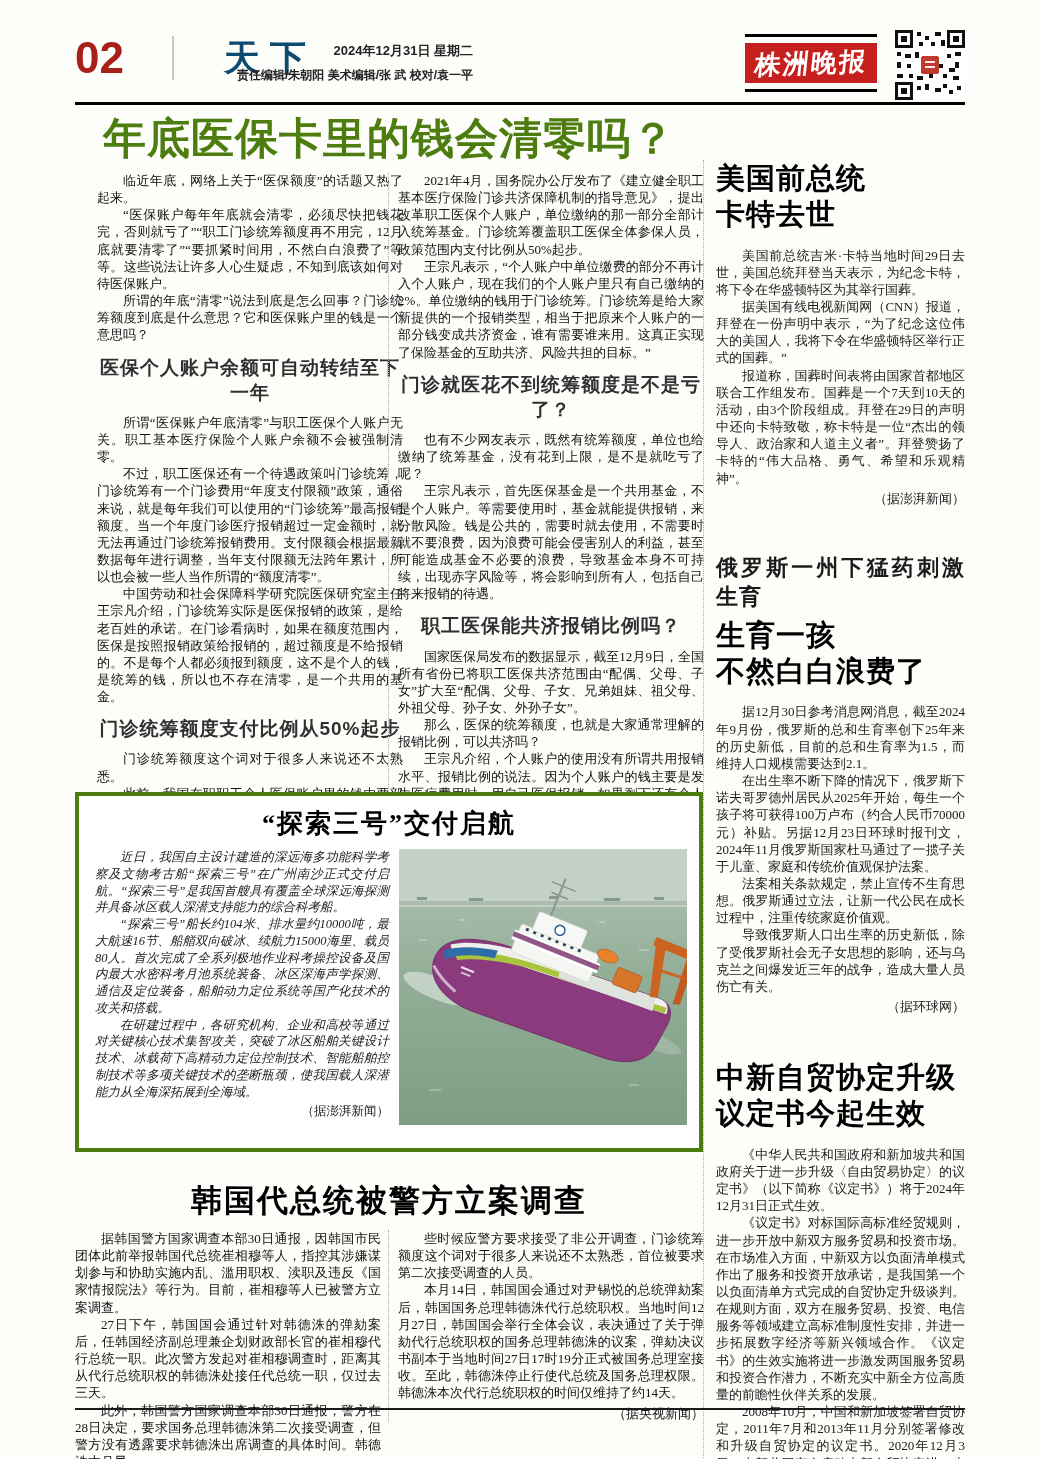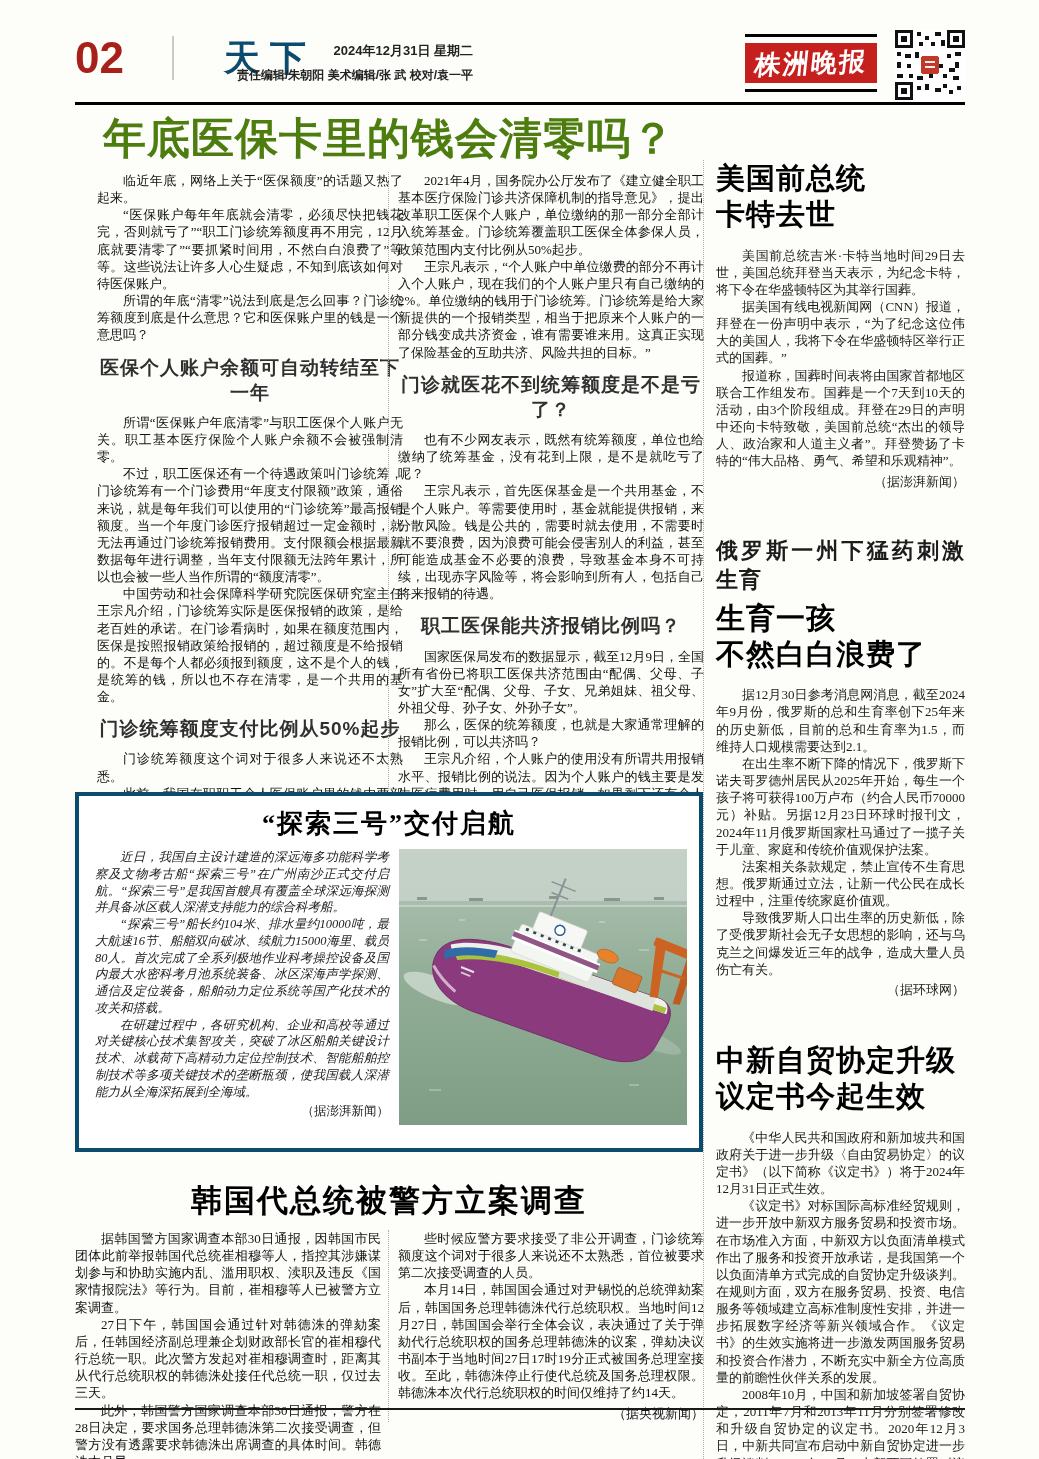--- a/index.html
+++ b/index.html
@@ -35,21 +35,21 @@
   
   .sidebar{position:absolute;left:703px;top:160px;width:262px;padding-left:12px;box-sizing:border-box;border-left:1px dotted #aaa;
     font-size:13px;line-height:1.32;text-align:justify;}
   .sb-headline{font-family:"Liberation Serif","DejaVu Serif",serif;font-weight:900;font-size:29px;line-height:1.25;letter-spacing:1px;color:#000;text-align:left;margin-bottom:14px;}
   .kicker{font-family:"Liberation Sans","DejaVu Sans",sans-serif;font-size:22px;font-weight:700;color:#1c1c1c;margin-bottom:6px;letter-spacing:1px;}
   .sb-article{margin-bottom:0;}
   .sb-gap1{margin-top:46px;}
   .sb-gap2{margin-top:44px;}
   
   .explorer-box{position:absolute;left:75px;top:792px;width:628px;height:360px;box-sizing:border-box;
-    border:4px solid #0c4a6e;background:#fff;}
+    border:4px solid #4d7c0f;background:#fff;}
   .box-title{font-family:"Liberation Serif","DejaVu Serif",serif;font-weight:900;font-size:26px;letter-spacing:2px;text-align:center;margin-top:10px;color:#000;}
   .box-flex{display:flex;margin-top:8px;}
   .box-text{width:294px;padding:0 8px 0 16px;font-size:12.5px;line-height:1.34;text-align:justify;}
   .box-text .blk-p{font-style:italic;}
   .box-text .blk-src{font-style:normal;}
   .ship-photo{width:288px;height:276px;margin-left:2px;position:relative;overflow:hidden;}
   
   .korea-headline{position:absolute;left:75px;top:1180px;width:628px;text-align:center;
     font-family:"Liberation Sans","DejaVu Sans",sans-serif;font-weight:900;font-size:31px;letter-spacing:2px;color:#000;}
   .kcol1{left:75px;top:1230px;width:306px;}
@@ -153,21 +153,21 @@
 
   <div class="sidebar">
     <div class="sb-article">
       <div class="sb-headline">
         <div>美国前总统</div>
         <div>卡特去世</div>
       </div>
       <div>
           <div class="blk-p">美国前总统吉米·卡特当地时间29日去世，美国总统拜登当天表示，为纪念卡特，将下令在华盛顿特区为其举行国葬。</div>
           <div class="blk-p">据美国有线电视新闻网（CNN）报道，拜登在一份声明中表示，“为了纪念这位伟大的美国人，我将下令在华盛顿特区举行正式的国葬。”</div>
-          <div class="blk-p">报道称，国葬时间表将由国家首都地区联合工作组发布。国葬是一个7天到10天的活动，由3个阶段组成。拜登在29日的声明中还向卡特致敬，美国前总统“杰出的领导人、政治家和人道主义者”。拜登赞扬了卡特的“伟大品格、勇气、希望和乐观精神”。</div>
+          <div class="blk-p">报道称，国葬时间表将由国家首都地区联合工作组发布。国葬是一个7天到10天的活动，由3个阶段组成。拜登在29日的声明中还向卡特致敬，称卡特是一位“杰出的领导人、政治家和人道主义者”。拜登赞扬了卡特的“伟大品格、勇气、希望和乐观精神”。</div>
           <div class="blk-src">（据澎湃新闻）</div>
         </div>
     </div>
 
     <div class="sb-article sb-gap1">
       <div class="kicker">俄罗斯一州下猛药刺激生育</div>
       <div class="sb-headline">
         <div>生育一孩</div>
         <div>不然白白浪费了</div>
       </div>

